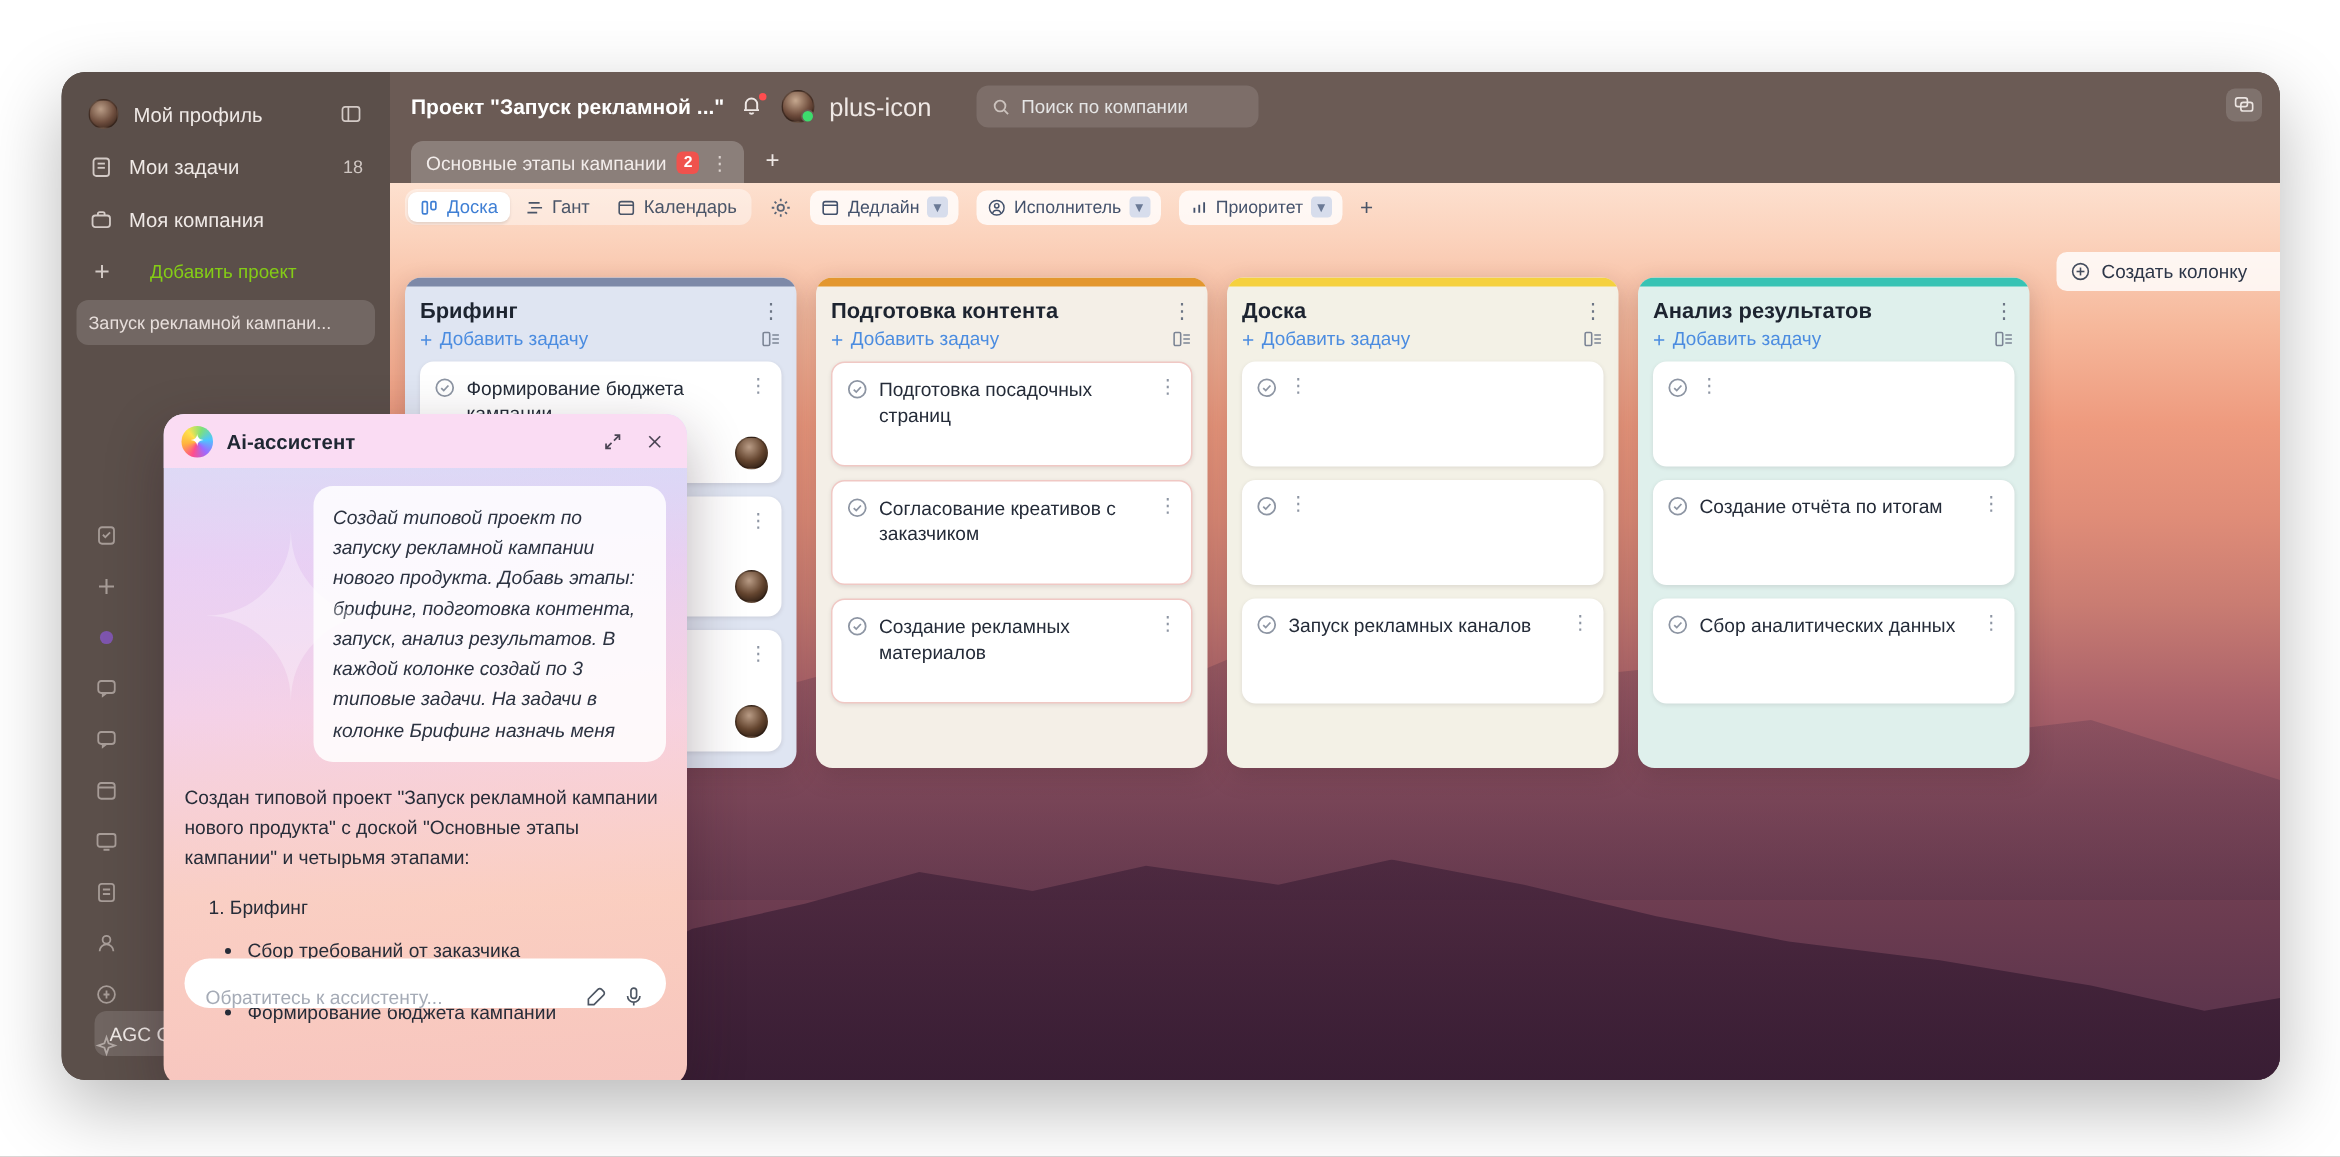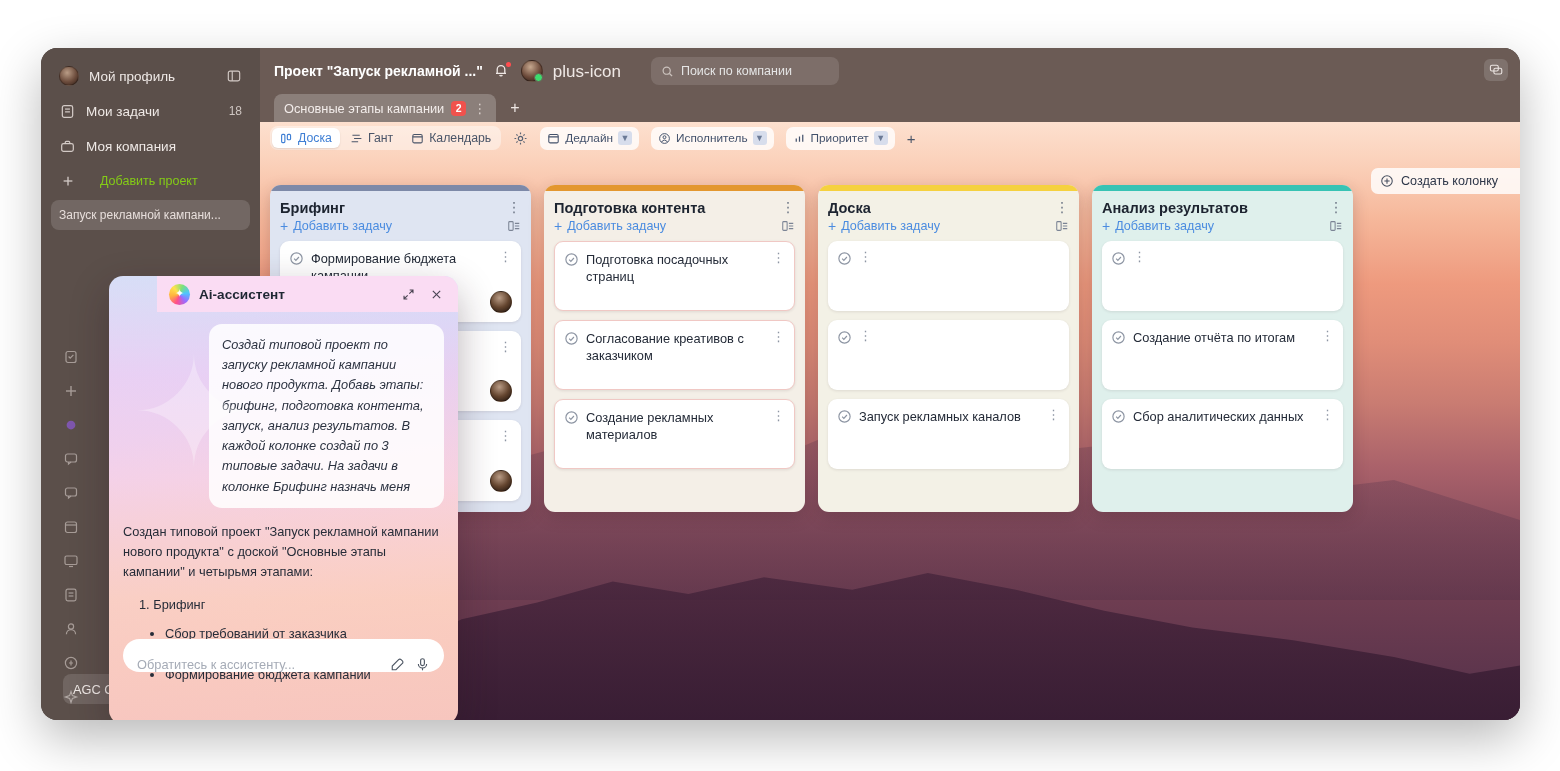--- a/index.html
+++ b/index.html
@@ -303,21 +303,21 @@
         rgba(222,200,245,.45) 22%,
         rgba(247,205,226,.55) 45%,
         rgba(250,203,186,.70) 72%,
         rgba(247,196,189,.85) 100%),
       linear-gradient(160deg, #f6d9f2 0%, #efd6f4 30%, #fbd7d2 70%, #f8cfc4 100%);
   }
   #ai-head {
     height: 36px;
     background: #fadcf3;
     display: flex; align-items: center;
-    padding: 0 12px; gap: 9px; margin-left: 48px;
+    padding: 0 12px; gap: 9px;
   }
   #ai-logo {
     width: 21px; height: 21px; border-radius: 50%;
     background: conic-gradient(from 200deg, #ff4d8d, #ffb23f, #ffe24d, #7ee07a, #4dc6ff, #9b6bff, #ff4d8d);
     position: relative;
   }
   #ai-logo::after {
     content: '✦'; position: absolute; left: 50%; top: 50%;
     transform: translate(-50%,-52%); color: #fff; font-size: 11px;
   }

